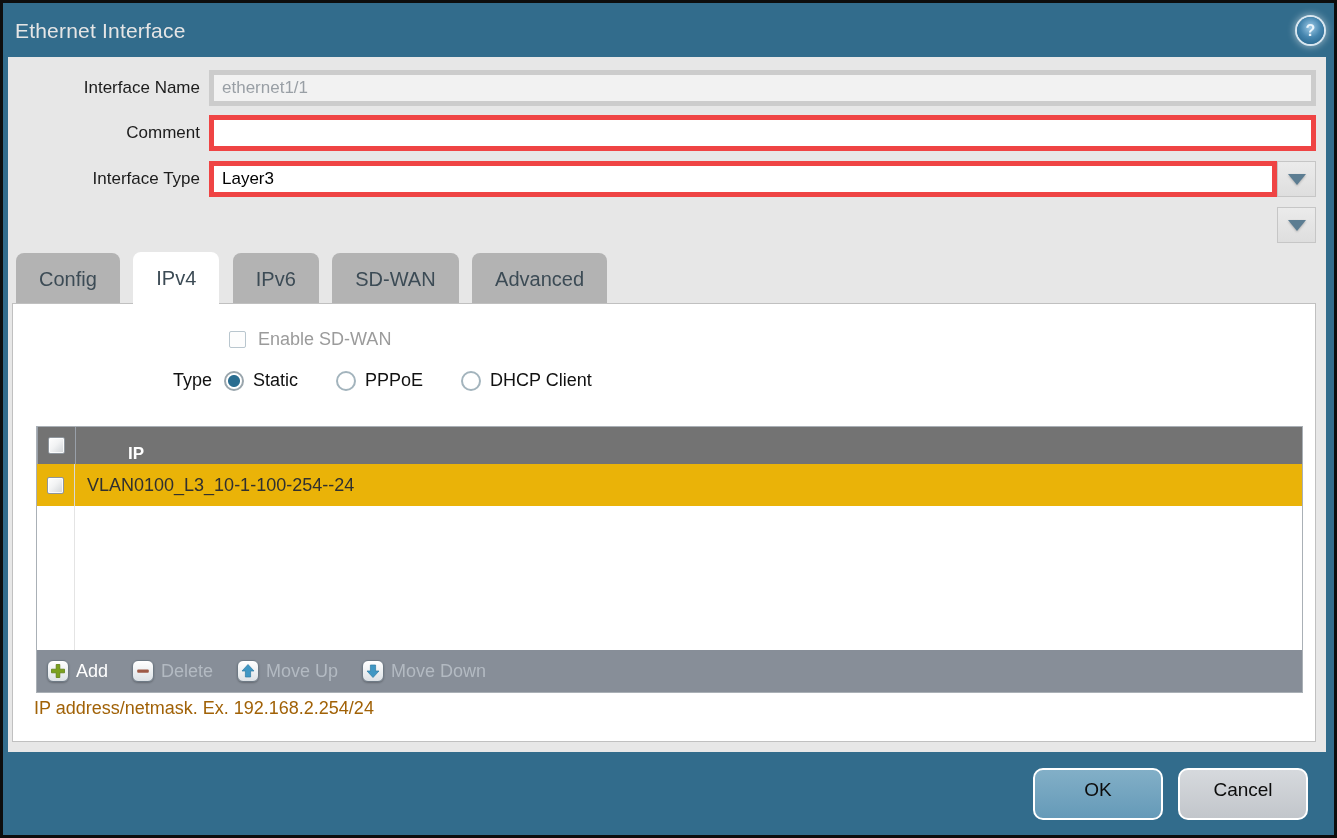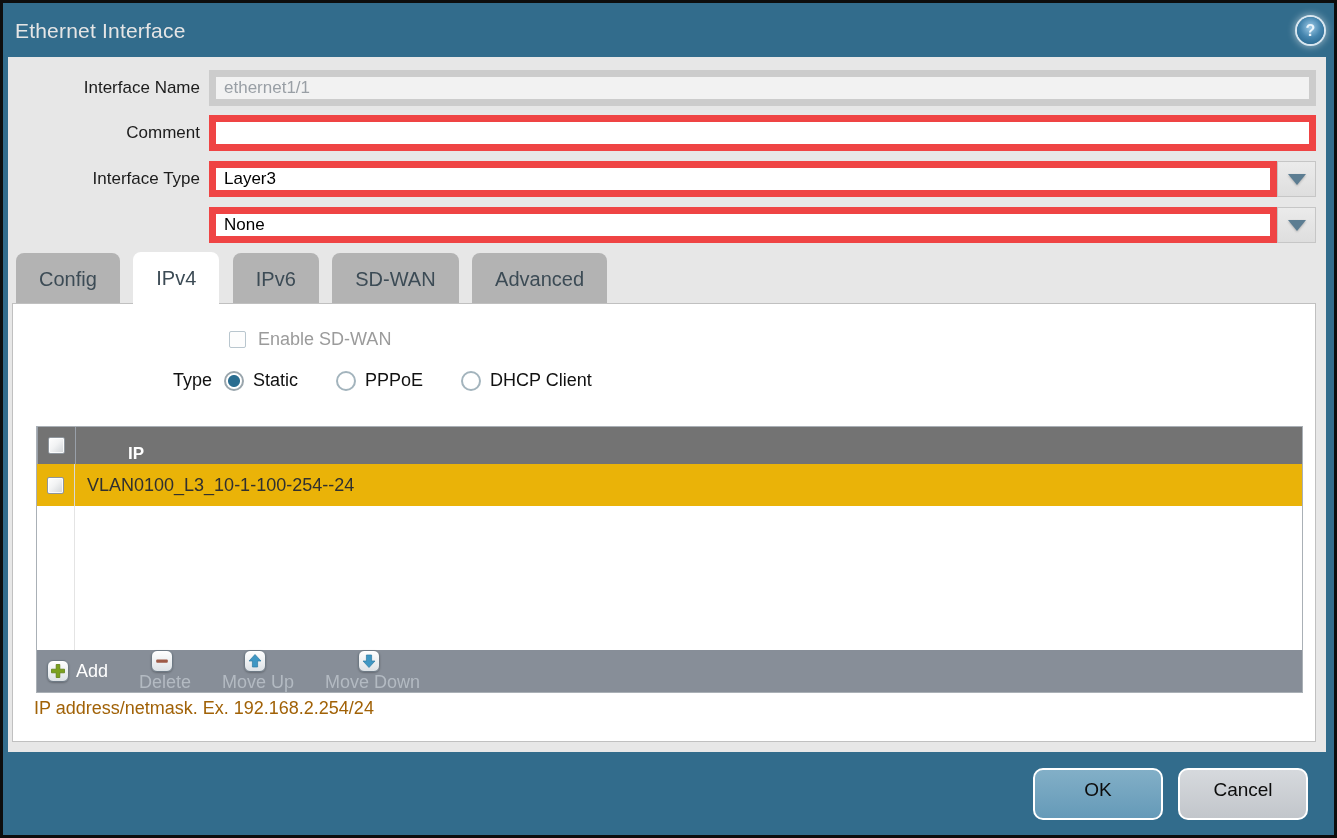--- a/index.html
+++ b/index.html
@@ -32,21 +32,21 @@
   }
 
   
   .form-row{position:absolute;left:0;height:36px;}
   .form-label{
     position:absolute;left:0;top:0;width:192px;height:36px;line-height:36px;
     text-align:right;color:#1c1c1c;font-size:17px;
   }
   .field{
     position:absolute;left:201px;top:0;height:36px;box-sizing:border-box;
-    border:7px solid #ef4444;background:#ffffff;font-size:17px;color:#000;
+    border:5px solid #ef4444;background:#ffffff;font-size:17px;color:#000;
     padding:0 8px;font-family:"Liberation Sans","DejaVu Sans",sans-serif;outline:none;
   }
   .field.full{width:1107px;}
   .field.combo{width:1068px;}
   .field:disabled{background:#f2f2f2;color:#999fa5;border-color:#cccccc;}
   .ddl-btn{
     position:absolute;left:1269px;top:0;width:39px;height:36px;box-sizing:border-box;
     border:1px solid #c6c6c6;background:linear-gradient(#ebebeb,#dedede);
     display:flex;align-items:center;justify-content:center;cursor:pointer;
   }
@@ -113,21 +113,21 @@
   }
   .ip-row .cb-cell{border-right:1px solid #d8d8d8;height:100%;}
   .ip-row-text{color:#303030;font-size:18px;padding-left:12px;}
   .ip-empty{position:absolute;left:37px;top:79px;bottom:42px;width:1px;background:#e4e4e4;}
 
   .ip-toolbar{
     position:absolute;left:0;bottom:0;width:100%;height:42px;background:#878e98;
     display:flex;align-items:center;padding-left:10px;box-sizing:border-box;
   }
   .tb-btn{display:flex;align-items:center;margin-right:24px;cursor:pointer;}
-  .tb-btn.disabled{cursor:default;flex-direction:column;}
+  .tb-btn.disabled{cursor:default;}
   .tb-icon{
     width:22px;height:22px;border-radius:6px;box-sizing:border-box;flex:none;
     border:1px solid #6e7a85;background:linear-gradient(#ffffff,#dde2e6);
     display:flex;align-items:center;justify-content:center;
     box-shadow:0 1px 2px rgba(0,0,0,.25);
   }
   .tb-label{margin-left:7px;font-size:18px;color:#ffffff;}
   .tb-btn.disabled .tb-label{color:#b3bac2;}
 
   .hint{position:absolute;left:21px;top:394px;color:#a16207;font-size:18px;}
@@ -167,21 +167,20 @@
 
       <div class="form-row" style="top:104px;width:1318px;">
         <div class="form-label">Interface Type</div>
         <input class="field combo" value="Layer3" style="">
         <div class="ddl-btn">
           <span class="ddl-tri"></span>
         </div>
       </div>
 
       <div class="form-row" style="top:150px;width:1318px;">
-        <input class="field combo" value="None" style="">
         <div class="ddl-btn">
           <span class="ddl-tri"></span>
         </div>
       </div>
 
       <div class="tabs">
         <div class="tab">Config</div>
         <div class="tab active">IPv4</div>
         <div class="tab">IPv6</div>
         <div class="tab">SD-WAN</div>

